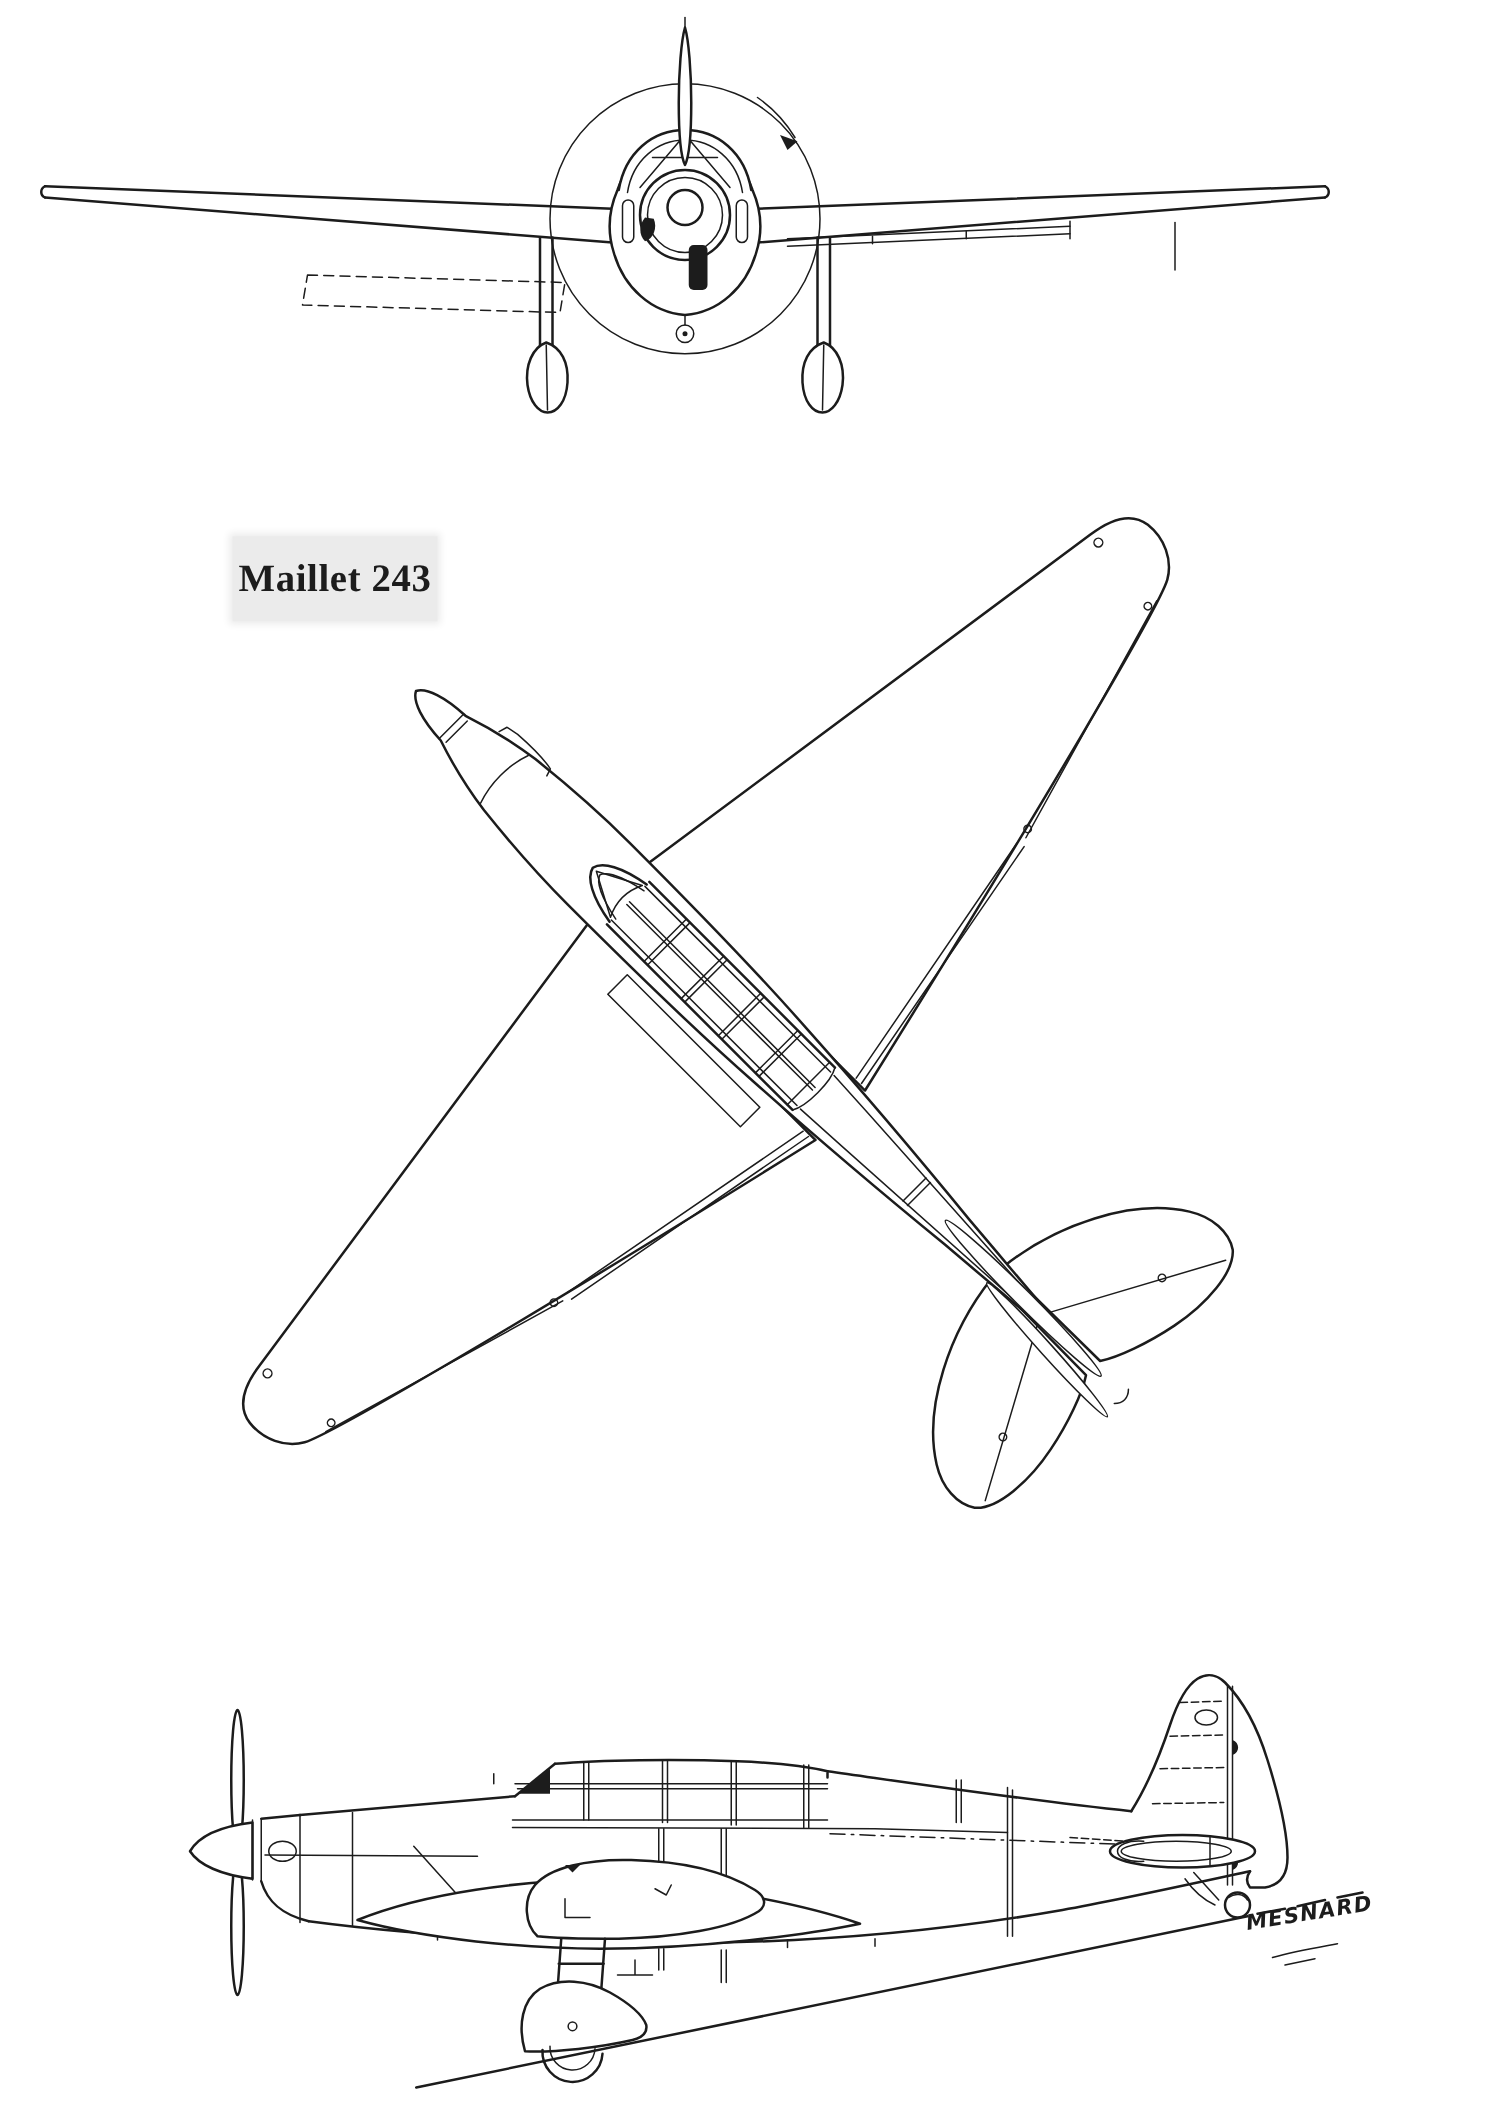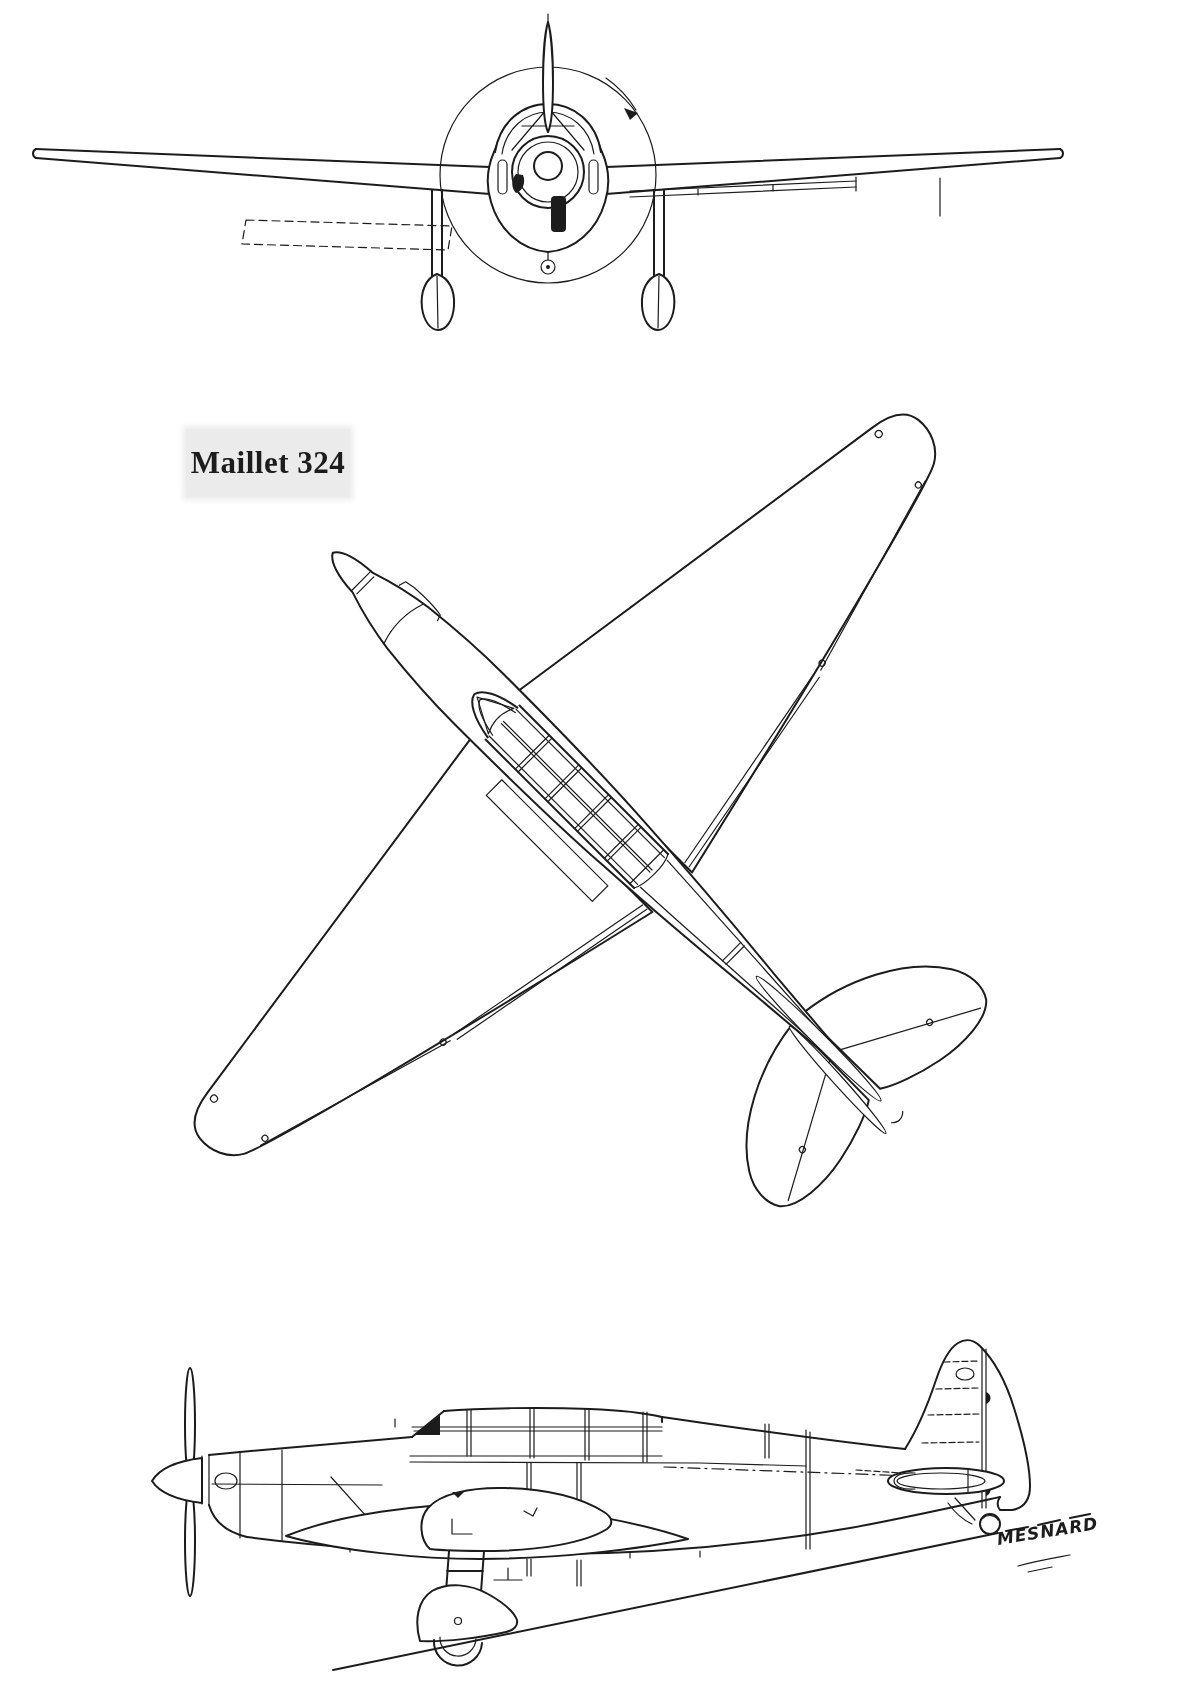--- a/index.html
+++ b/index.html
@@ -233,16 +233,16 @@
     </g>
 
     <g>
       <path class="s thin" d="M 1018,1566 C 1036,1561 1054,1558 1070,1555"></path>
       <path class="s thin" d="M 1028,1572 L 1052,1567"></path>
     </g>
   </g>
 </svg>
 
 <div class="title-box">
-  <span>Maillet 324</span>
+  <span>Maillet 243</span>
 </div>
 
 <div class="signature">MESNARD</div>
 
 </body></html>

